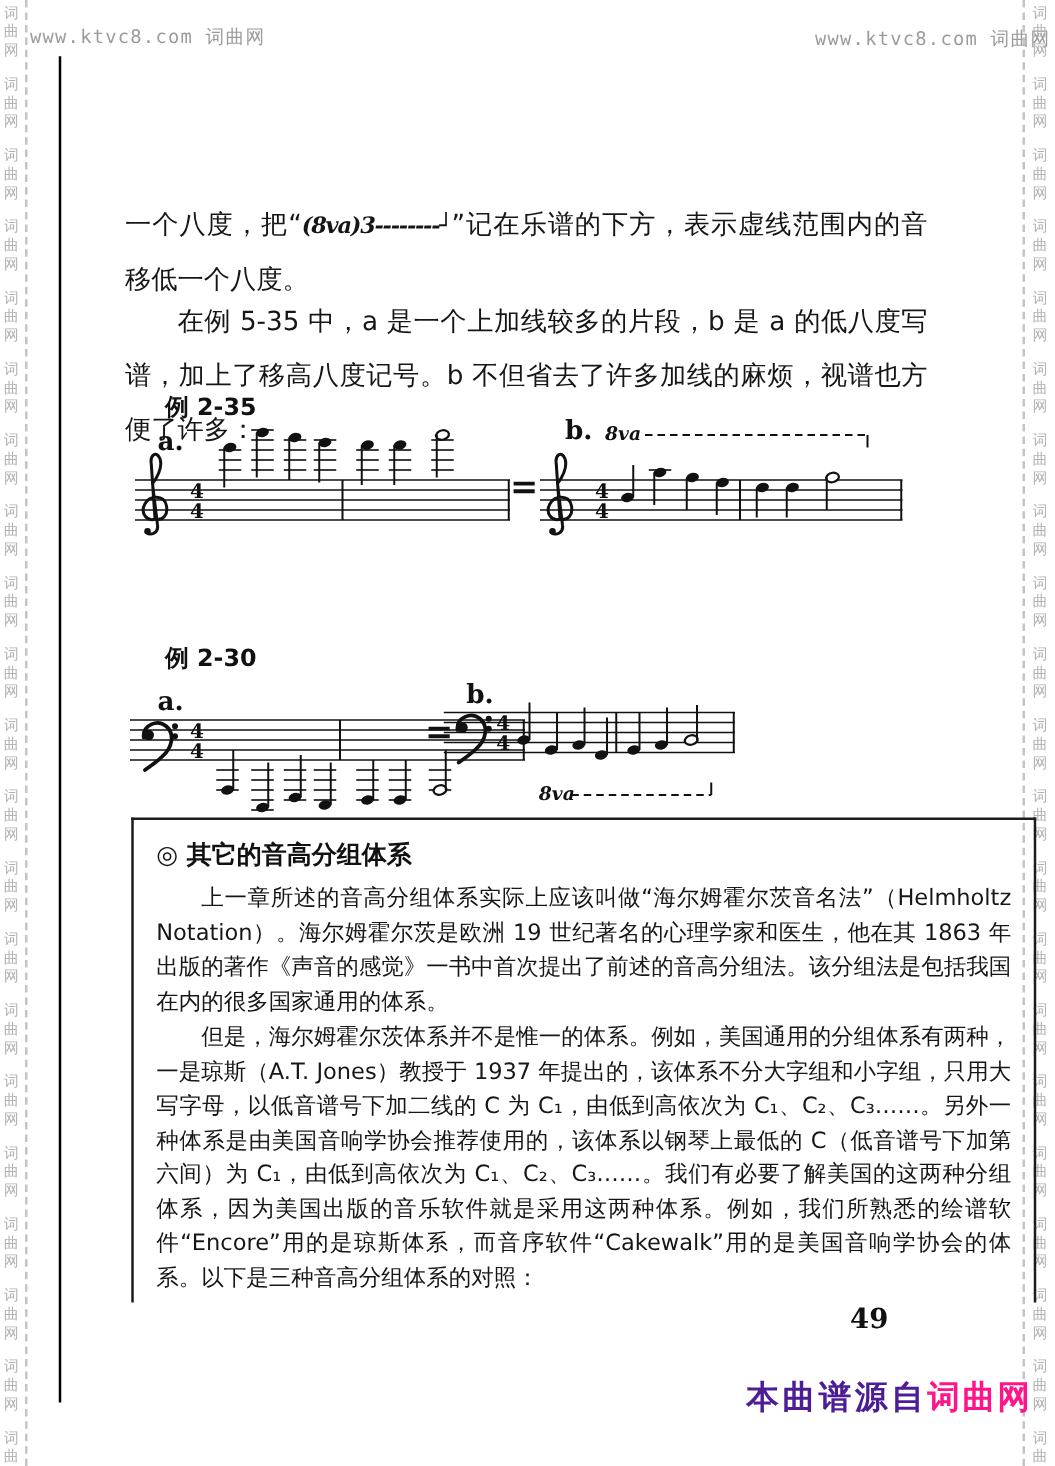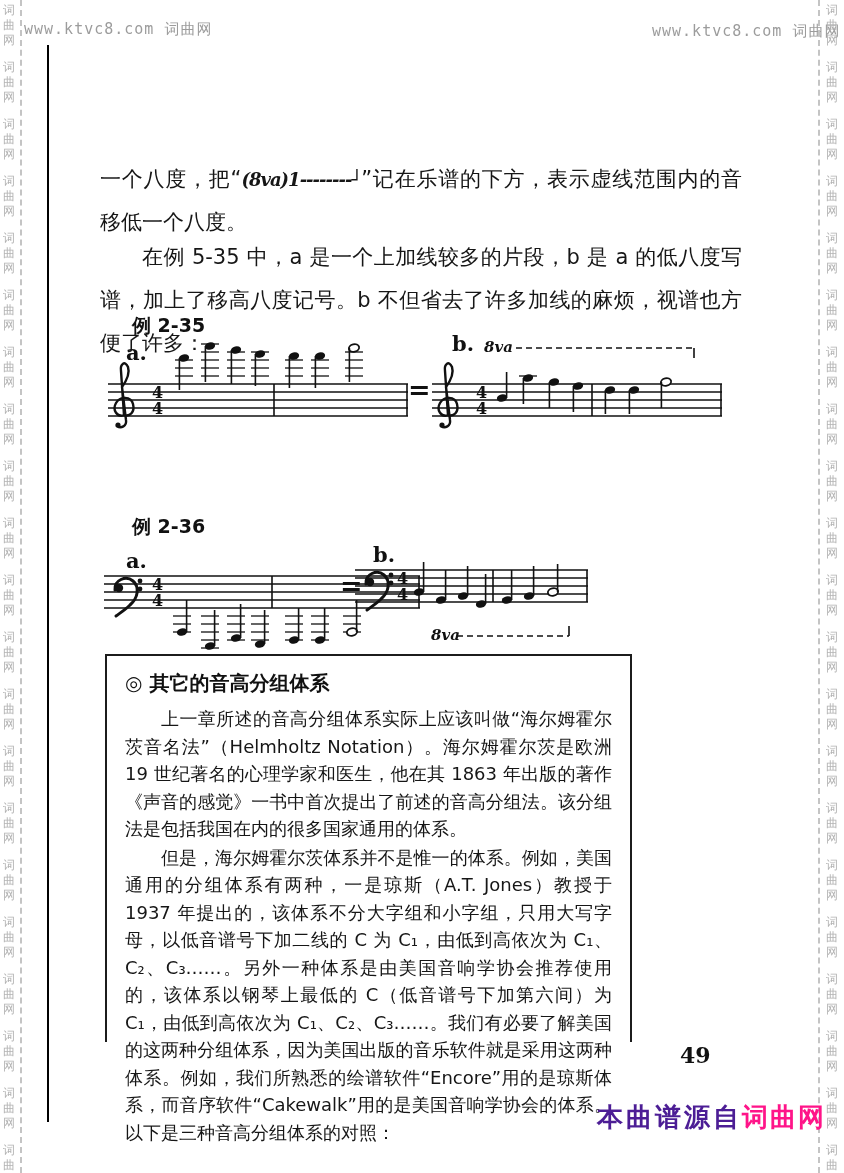--- a/index.html
+++ b/index.html
@@ -28,21 +28,21 @@
   
   .para{position:absolute;left:100px;width:642px;font-size:21px;line-height:43px;text-align:justify;color:#161616;font-weight:500;margin:0;}
   .indent{text-indent:2em;}
   .notation{font-family:"DejaVu Serif",serif;font-style:italic;font-weight:bold;font-size:18px;letter-spacing:-1px;}
   .ex-label{position:absolute;left:132px;font-size:19px;font-weight:bold;color:#111;}
   .var-label{position:absolute;font-family:"DejaVu Serif",serif;font-size:21px;font-weight:bold;color:#111;}
   .equals{position:absolute;font-size:27px;font-weight:bold;color:#111;}
   svg.staff{position:absolute;overflow:visible;}
 
   
-  .infobox{position:absolute;left:105px;top:654px;width:527px;height:388px;border:2.5px solid #1c1c1c;border-bottom:none;box-sizing:border-box;padding:10px 18px 0 18px;}
+  .infobox{position:absolute;left:105px;top:654px;width:724px;height:388px;border:2.5px solid #1c1c1c;border-bottom:none;box-sizing:border-box;padding:10px 18px 0 18px;}
   .infobox h3{margin:4px 0 8px 0;font-size:20px;font-weight:bold;color:#111;}
   .infobox p{margin:0 0 1px 0;font-size:18px;line-height:27.5px;text-align:justify;text-indent:2em;color:#161616;font-weight:500;}
 
   
   .page-number{position:absolute;left:680px;top:1042px;font-family:"DejaVu Serif",serif;font-size:22px;font-weight:bold;color:#111;}
   .footer-source{position:absolute;left:597px;top:1100px;font-size:26px;font-weight:bold;color:#4c1d95;letter-spacing:3px;}
   .footer-site{position:absolute;left:742px;top:1100px;font-size:26px;font-weight:bold;letter-spacing:2px;}
 </style>
 </head>
 <body>
@@ -178,21 +178,21 @@
       <span class="wm-char" style="top: 1060px;">网</span>
       <span class="wm-char" style="top: 1087px;">词</span>
       <span class="wm-char" style="top: 1102px;">曲</span>
       <span class="wm-char" style="top: 1117px;">网</span>
       <span class="wm-char" style="top: 1144px;">词</span>
       <span class="wm-char" style="top: 1159px;">曲</span>
     </div>
 
   <div class="page-rule"></div>
 
-  <p class="para" style="top:158px"><span>一个八度，把“</span><span class="notation">(8va)1--------┘</span><span>”记在乐谱的下方，表示虚线范围内的音移低一个八度。</span></p>
+  <p class="para" style="top:158px"><span>一个八度，把“</span><span class="notation">(8va)3--------┘</span><span>”记在乐谱的下方，表示虚线范围内的音移低一个八度。</span></p>
 
   <p class="para indent" style="top:236px">在例 5-35 中，a 是一个上加线较多的片段，b 是 a 的低八度写谱，加上了移高八度记号。b 不但省去了许多加线的麻烦，视谱也方便了许多：</p>
 
   <div class="ex-label" style="top:313px">例 2-35</div>
 
   <div class="var-label" style="left:126px;top:340px">a.</div>
   <svg id="s35a" class="staff" style="left:108px;top:340px" width="302" height="98">
       <line x1="0" y1="44" x2="300" y2="44" stroke="#111" stroke-width="1.3"></line>
       <line x1="0" y1="52" x2="300" y2="52" stroke="#111" stroke-width="1.3"></line>
       <line x1="0" y1="60" x2="300" y2="60" stroke="#111" stroke-width="1.3"></line>
@@ -277,21 +277,21 @@
       <ellipse cx="202" cy="54" rx="5.2" ry="3.7" transform="rotate(-14 202 54)" fill="#111"></ellipse>
       <line x1="197.4" y1="54" x2="197.4" y2="78" stroke="#111" stroke-width="1.6"></line>
       <ellipse cx="234" cy="46" rx="5.2" ry="3.7" transform="rotate(-14 234 46)" fill="#fff" stroke="#111" stroke-width="1.8"></ellipse>
       <line x1="229.4" y1="46" x2="229.4" y2="72" stroke="#111" stroke-width="1.6"></line>
       <text x="52" y="16" font-size="15" font-style="italic" font-weight="bold" font-family="&quot;DejaVu Serif&quot;,serif" fill="#111">8va</text>
       <line x1="84" y1="12" x2="262" y2="12" stroke="#111" stroke-width="1.6" stroke-dasharray="6 4"></line>
       <line x1="262" y1="12" x2="262" y2="22" stroke="#111" stroke-width="1.6"></line>
     </svg>
 
 
-  <div class="ex-label" style="top:514px">例 2-36</div>
+  <div class="ex-label" style="top:514px">例 2-30</div>
 
   <div class="var-label" style="left:126px;top:548px">a.</div>
   <svg id="s36a" class="staff" style="left:104px;top:550px" width="318" height="104">
       <line x1="0" y1="26" x2="316" y2="26" stroke="#111" stroke-width="1.3"></line>
       <line x1="0" y1="34" x2="316" y2="34" stroke="#111" stroke-width="1.3"></line>
       <line x1="0" y1="42" x2="316" y2="42" stroke="#111" stroke-width="1.3"></line>
       <line x1="0" y1="50" x2="316" y2="50" stroke="#111" stroke-width="1.3"></line>
       <line x1="0" y1="58" x2="316" y2="58" stroke="#111" stroke-width="1.3"></line>
       <line x1="168" y1="26" x2="168" y2="58" stroke="#111" stroke-width="1.6"></line>
       <line x1="315" y1="26" x2="315" y2="58" stroke="#111" stroke-width="1.6"></line>

